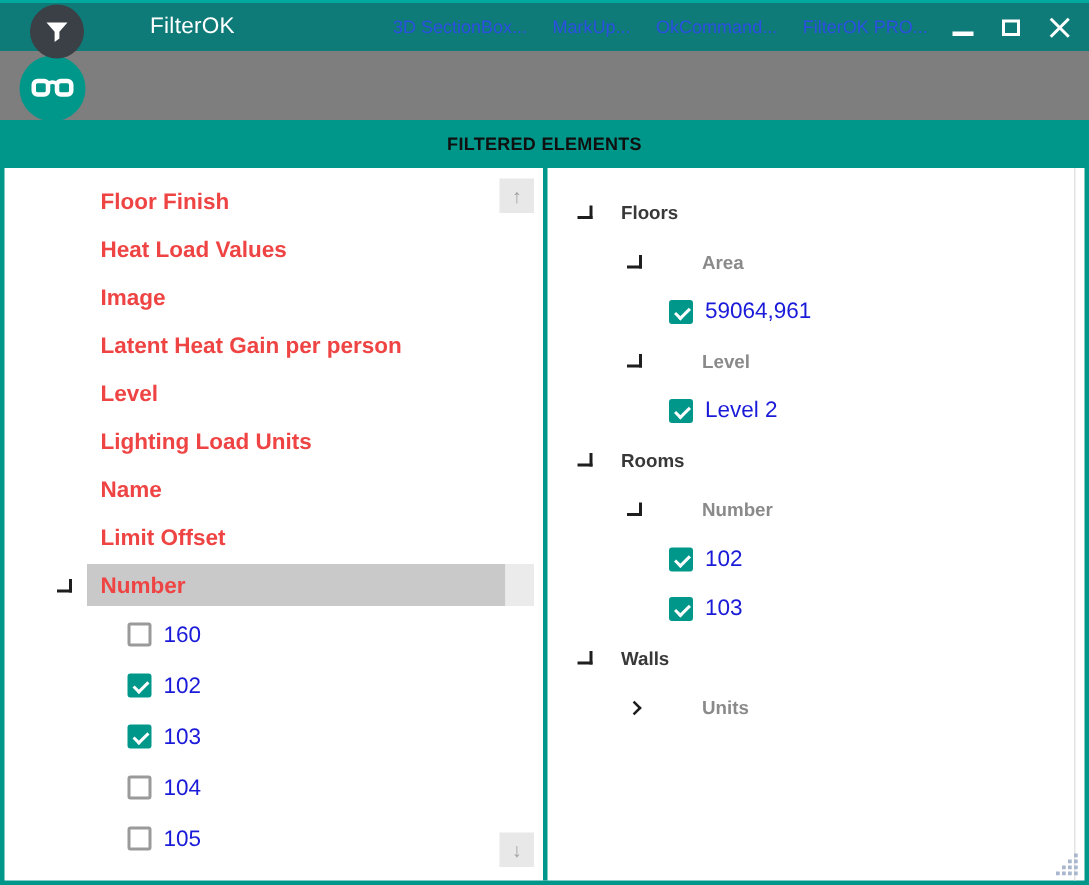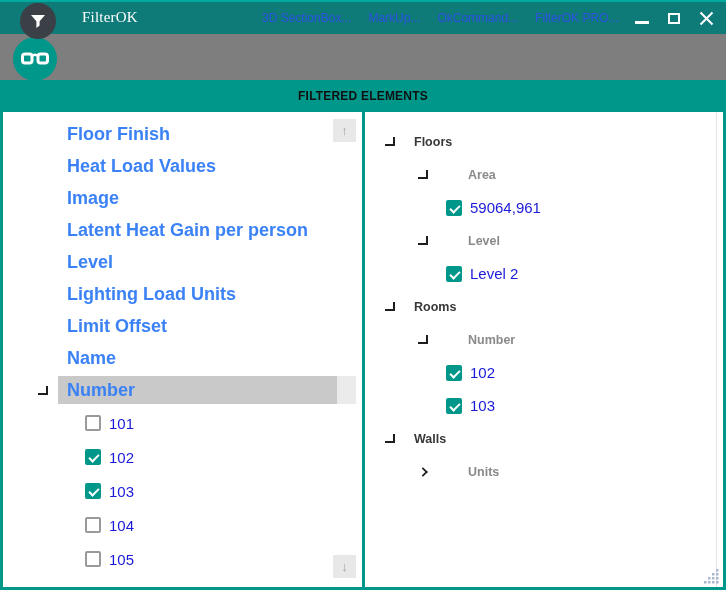--- a/index.html
+++ b/index.html
@@ -11,21 +11,21 @@
   
   .titlebar{
     position:absolute;left:0;top:0;width:726px;height:34px;
     background:#0F7B79;border-top:2px solid #00A99D;box-sizing:border-box;
   }
   .app-icon{
     position:absolute;left:20px;top:1px;width:36px;height:36px;border-radius:50%;
     background:#3A4045;display:flex;align-items:center;justify-content:center;z-index:20;
   }
   .win-title{
-    position:absolute;left:82px;top:7px;color:#fff;font-size:15px;letter-spacing:.2px;font-family:Liberation Serif, serif;
+    position:absolute;left:100px;top:7px;color:#fff;font-size:15px;letter-spacing:.2px;
   }
   .menu-links{position:absolute;left:262px;top:9px;display:flex;gap:17px;}
   .menu-links a{
     color:#2B4FE0;font-size:12px;cursor:pointer;white-space:nowrap;
   }
   .win-controls{position:absolute;right:4px;top:0;height:32px;display:flex;}
   .win-btn{width:32px;height:32px;display:flex;align-items:center;justify-content:center;cursor:pointer;}
   .glyph-min{width:14px;height:3px;background:#fff;margin-top:8px;}
   .glyph-max{width:12px;height:11px;border:2px solid #fff;box-sizing:border-box;}
   
@@ -48,21 +48,21 @@
     position:absolute;left:0;top:112px;width:726px;height:478px;box-sizing:border-box;
     border-left:3px solid #00978B;border-right:3px solid #00978B;border-bottom:3px solid #00978B;
     display:flex;background:#fff;
   }
   .lpanel{width:359px;position:relative;padding-top:6px;box-sizing:border-box;}
   .divider{width:3px;background:#00978B;flex:none;}
   .rpanel{flex:1;position:relative;padding-top:13px;box-sizing:border-box;border-radius:21px;}
   
   .lrow{height:32px;display:flex;align-items:center;position:relative;cursor:default;}
   .plabel{
-    margin-left:64px;font-size:18px;font-weight:bold;color:#3b82f6;position:relative;z-index:2;
+    margin-left:64px;font-size:15px;font-weight:bold;color:#ef4444;position:relative;z-index:2;
   }
   .lrow .selbar{display:none;}
   .lrow .selbar2{display:none;}
   .lrow.sel .selbar{
     display:block;position:absolute;left:55px;width:279px;top:2px;bottom:2px;background:#C9C9C9;z-index:1;
   }
   .lrow.sel .selbar2{
     display:block;position:absolute;left:334px;width:19px;top:2px;bottom:2px;background:#EBEBEB;z-index:1;
   }
   .exp{
@@ -166,35 +166,35 @@
     <div class="lrow">
       <span class="plabel">Latent Heat Gain per person</span>
     </div>
     <div class="lrow">
       <span class="plabel">Level</span>
     </div>
     <div class="lrow">
       <span class="plabel">Lighting Load Units</span>
     </div>
     <div class="lrow">
+      <span class="plabel">Name</span>
+    </div>
+    <div class="lrow">
       <span class="plabel">Limit Offset</span>
-    </div>
-    <div class="lrow">
-      <span class="plabel">Name</span>
     </div>
     <div class="lrow sel">
       <span class="selbar"></span>
       <span class="selbar2"></span>
       <span class="exp"></span>
       <span class="plabel">Number</span>
     </div>
 
     <div class="crow">
       <span class="cb"></span>
-      <span class="cval">101</span>
+      <span class="cval">160</span>
     </div>
     <div class="crow">
       <span class="cb checked"></span>
       <span class="cval">102</span>
     </div>
     <div class="crow">
       <span class="cb checked"></span>
       <span class="cval">103</span>
     </div>
     <div class="crow">

